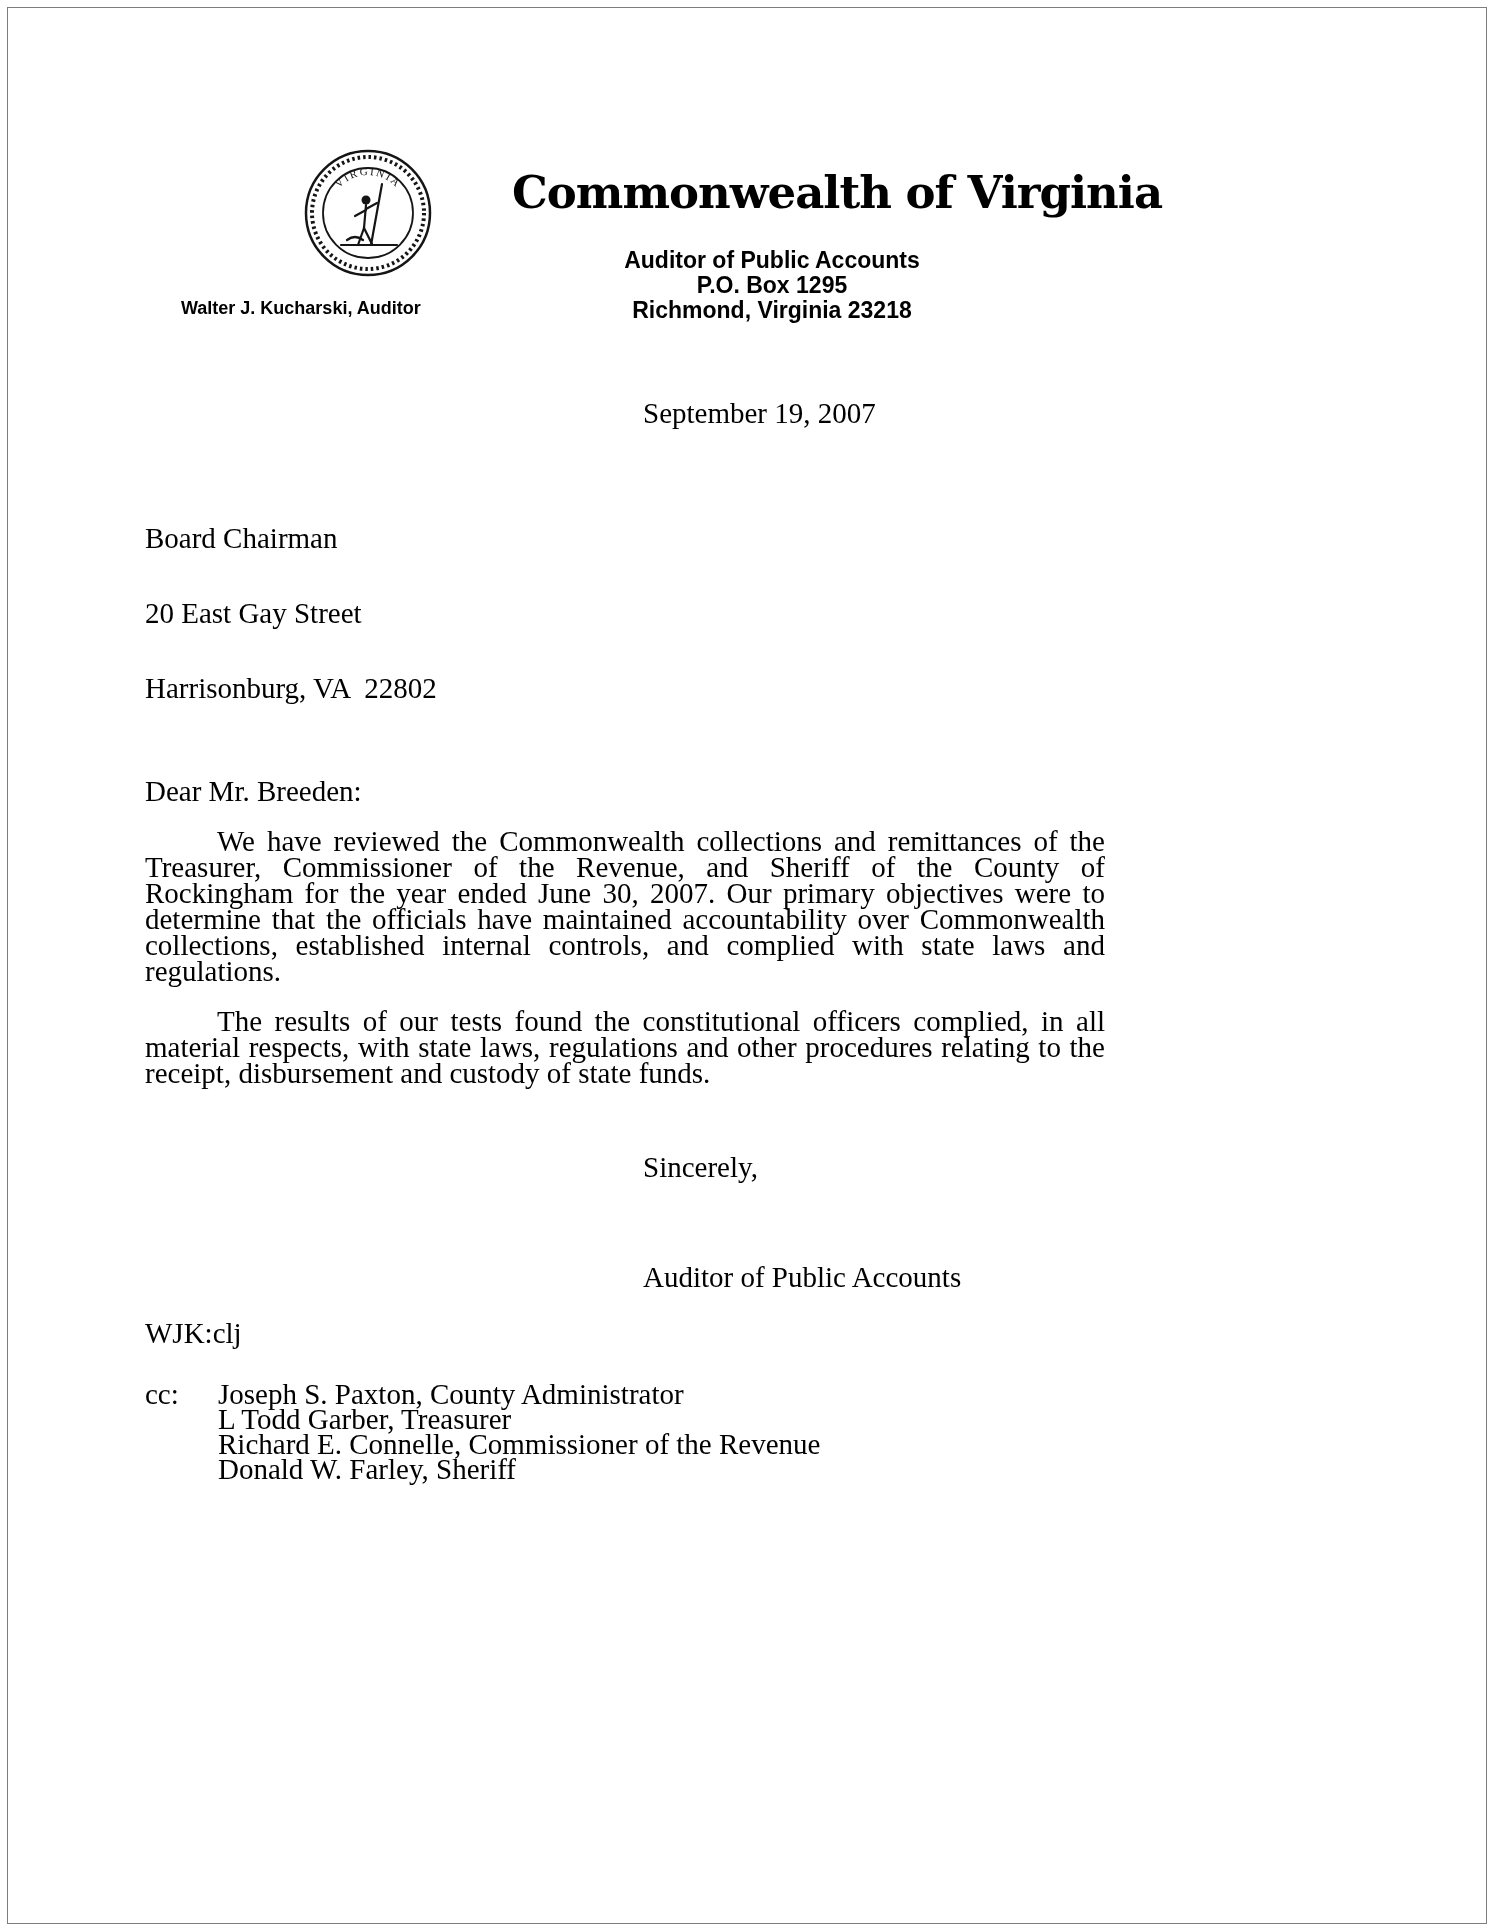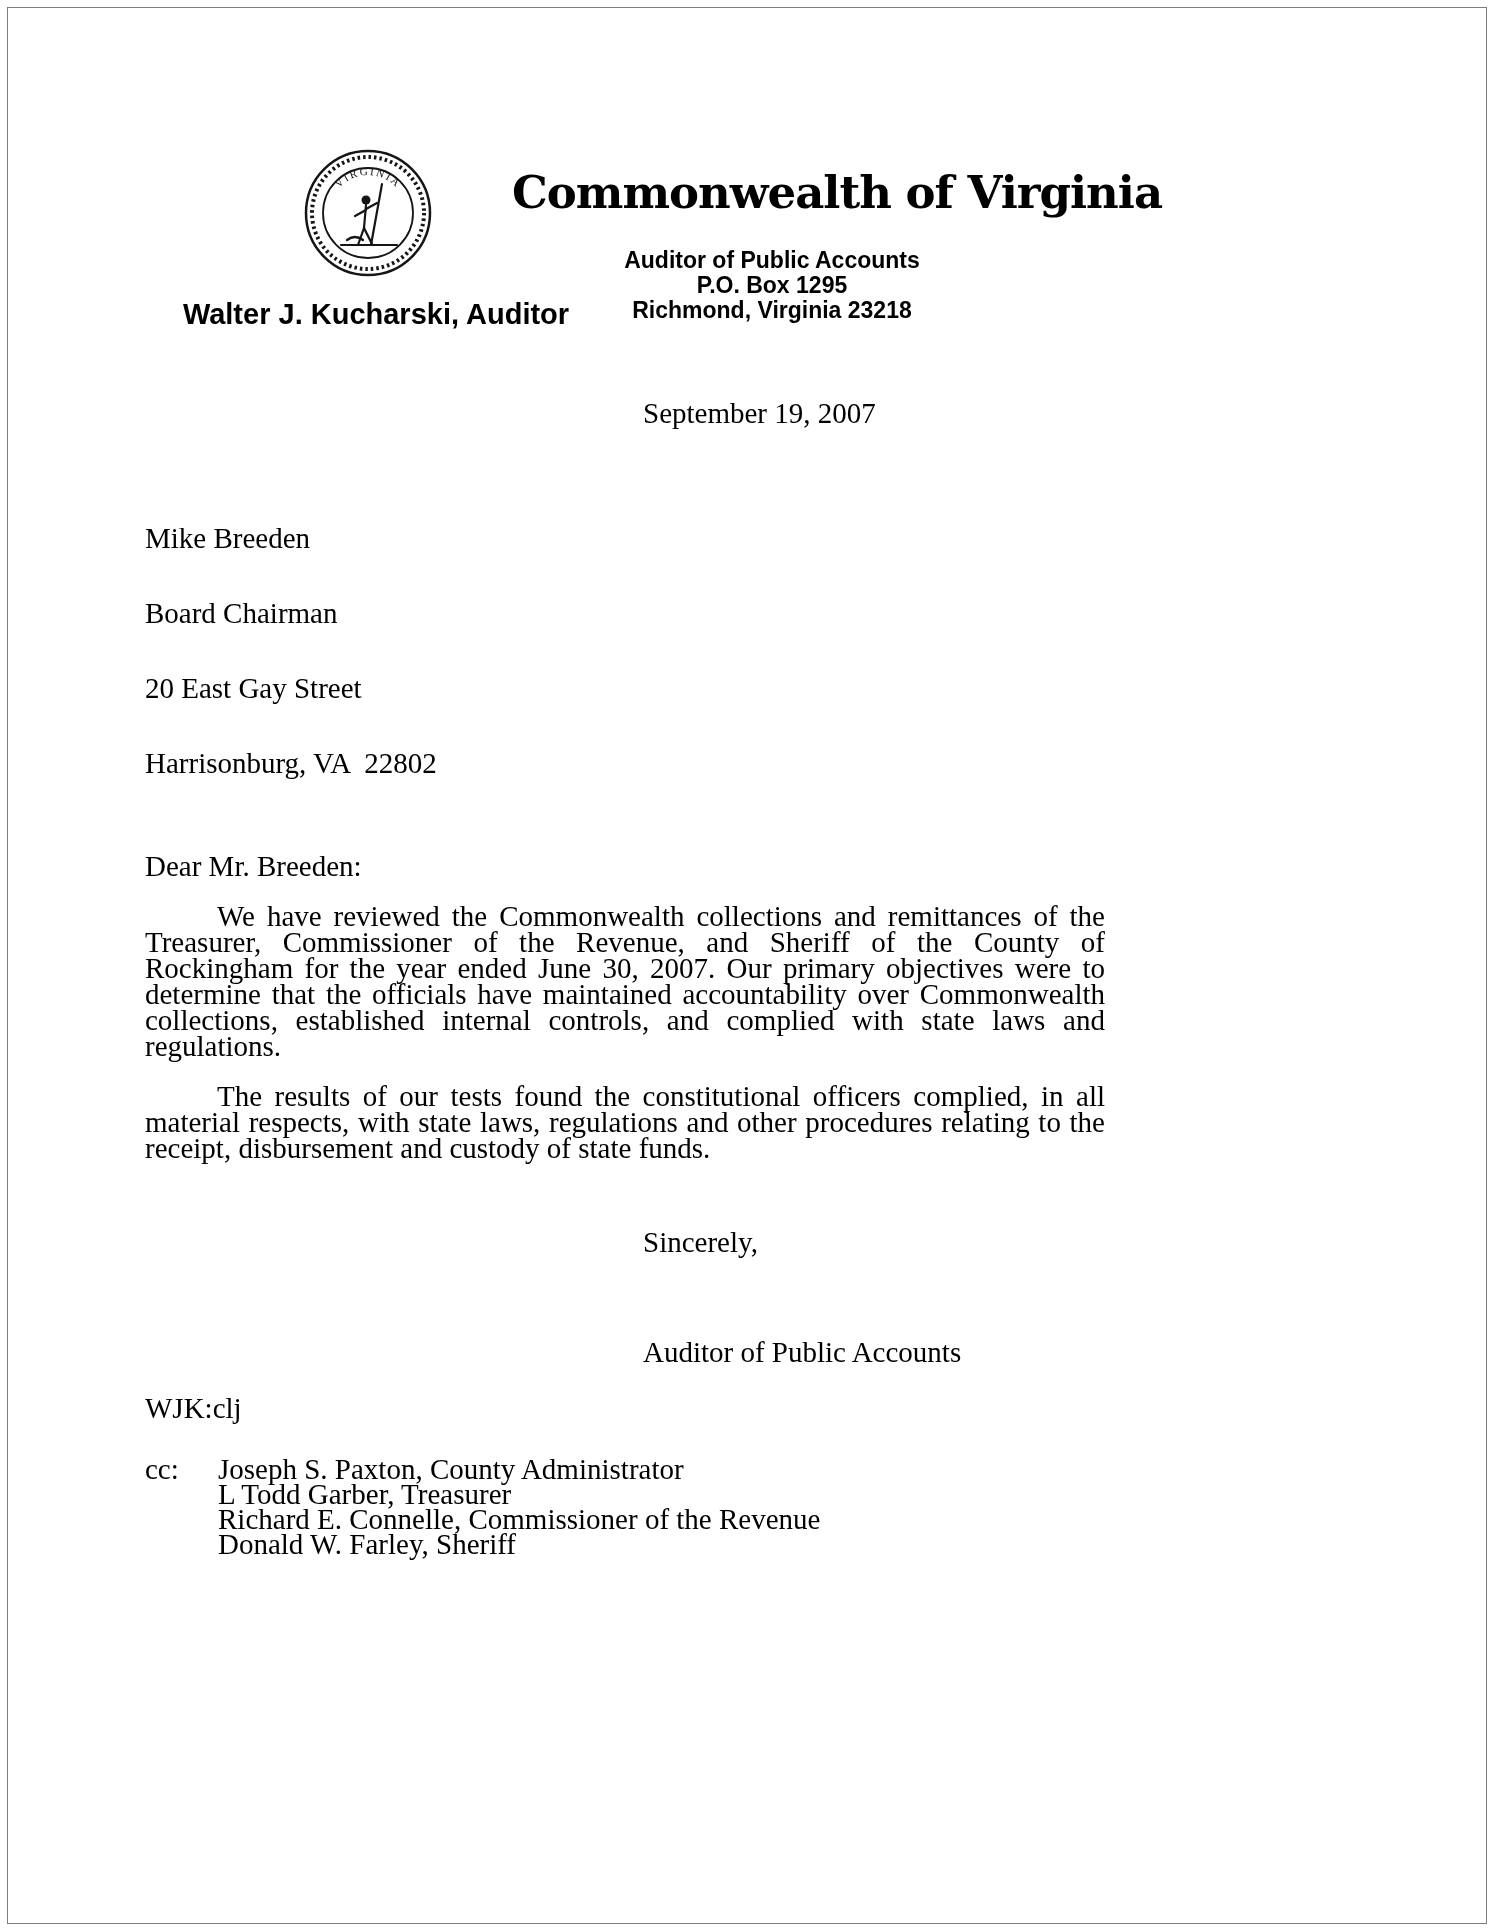--- a/index.html
+++ b/index.html
@@ -49,24 +49,24 @@
     font-family: "Liberation Sans", sans-serif;
     font-weight: bold;
     font-size: 23px;
     line-height: 25px;
   }
   .auditor-name {
     position: absolute;
     left: 181px;
     top: 298px;
     width: 390px;
-    text-align: center;
+    text-align: left;
     font-family: "Liberation Sans", sans-serif;
     font-weight: bold;
-    font-size: 29px;
+    font-size: 18px;
     white-space: nowrap;
   }
   
   main {
     position: absolute;
     left: 145px;
     top: 0;
     width: 960px;
     font-size: 29px;
     line-height: 26px;
@@ -118,21 +118,20 @@
     <div>P.O. Box 1295</div>
     <div>Richmond, Virginia 23218</div>
   </div>
 
   <div class="auditor-name">Walter J. Kucharski, Auditor</div>
 
   <main>
     <div class="date">September 19, 2007</div>
 
     <div class="recipient">
-      <div>Mike Breeden</div>
       <div>Board Chairman</div>
       <div>20 East Gay Street</div>
       <div>Harrisonburg, VA  22802</div>
     </div>
 
     <div class="salutation">Dear Mr. Breeden:</div>
 
     <p class="body-par">We have reviewed the Commonwealth collections and remittances of the Treasurer, Commissioner of the Revenue, and Sheriff of the County of Rockingham for the year ended June 30, 2007.  Our primary objectives were to determine that the officials have maintained accountability over Commonwealth collections, established internal controls, and complied with state laws and regulations.</p>
 
     <p class="body-par">The results of our tests found the constitutional officers complied, in all material respects, with state laws, regulations and other procedures relating to the receipt, disbursement and custody of state funds.</p>

